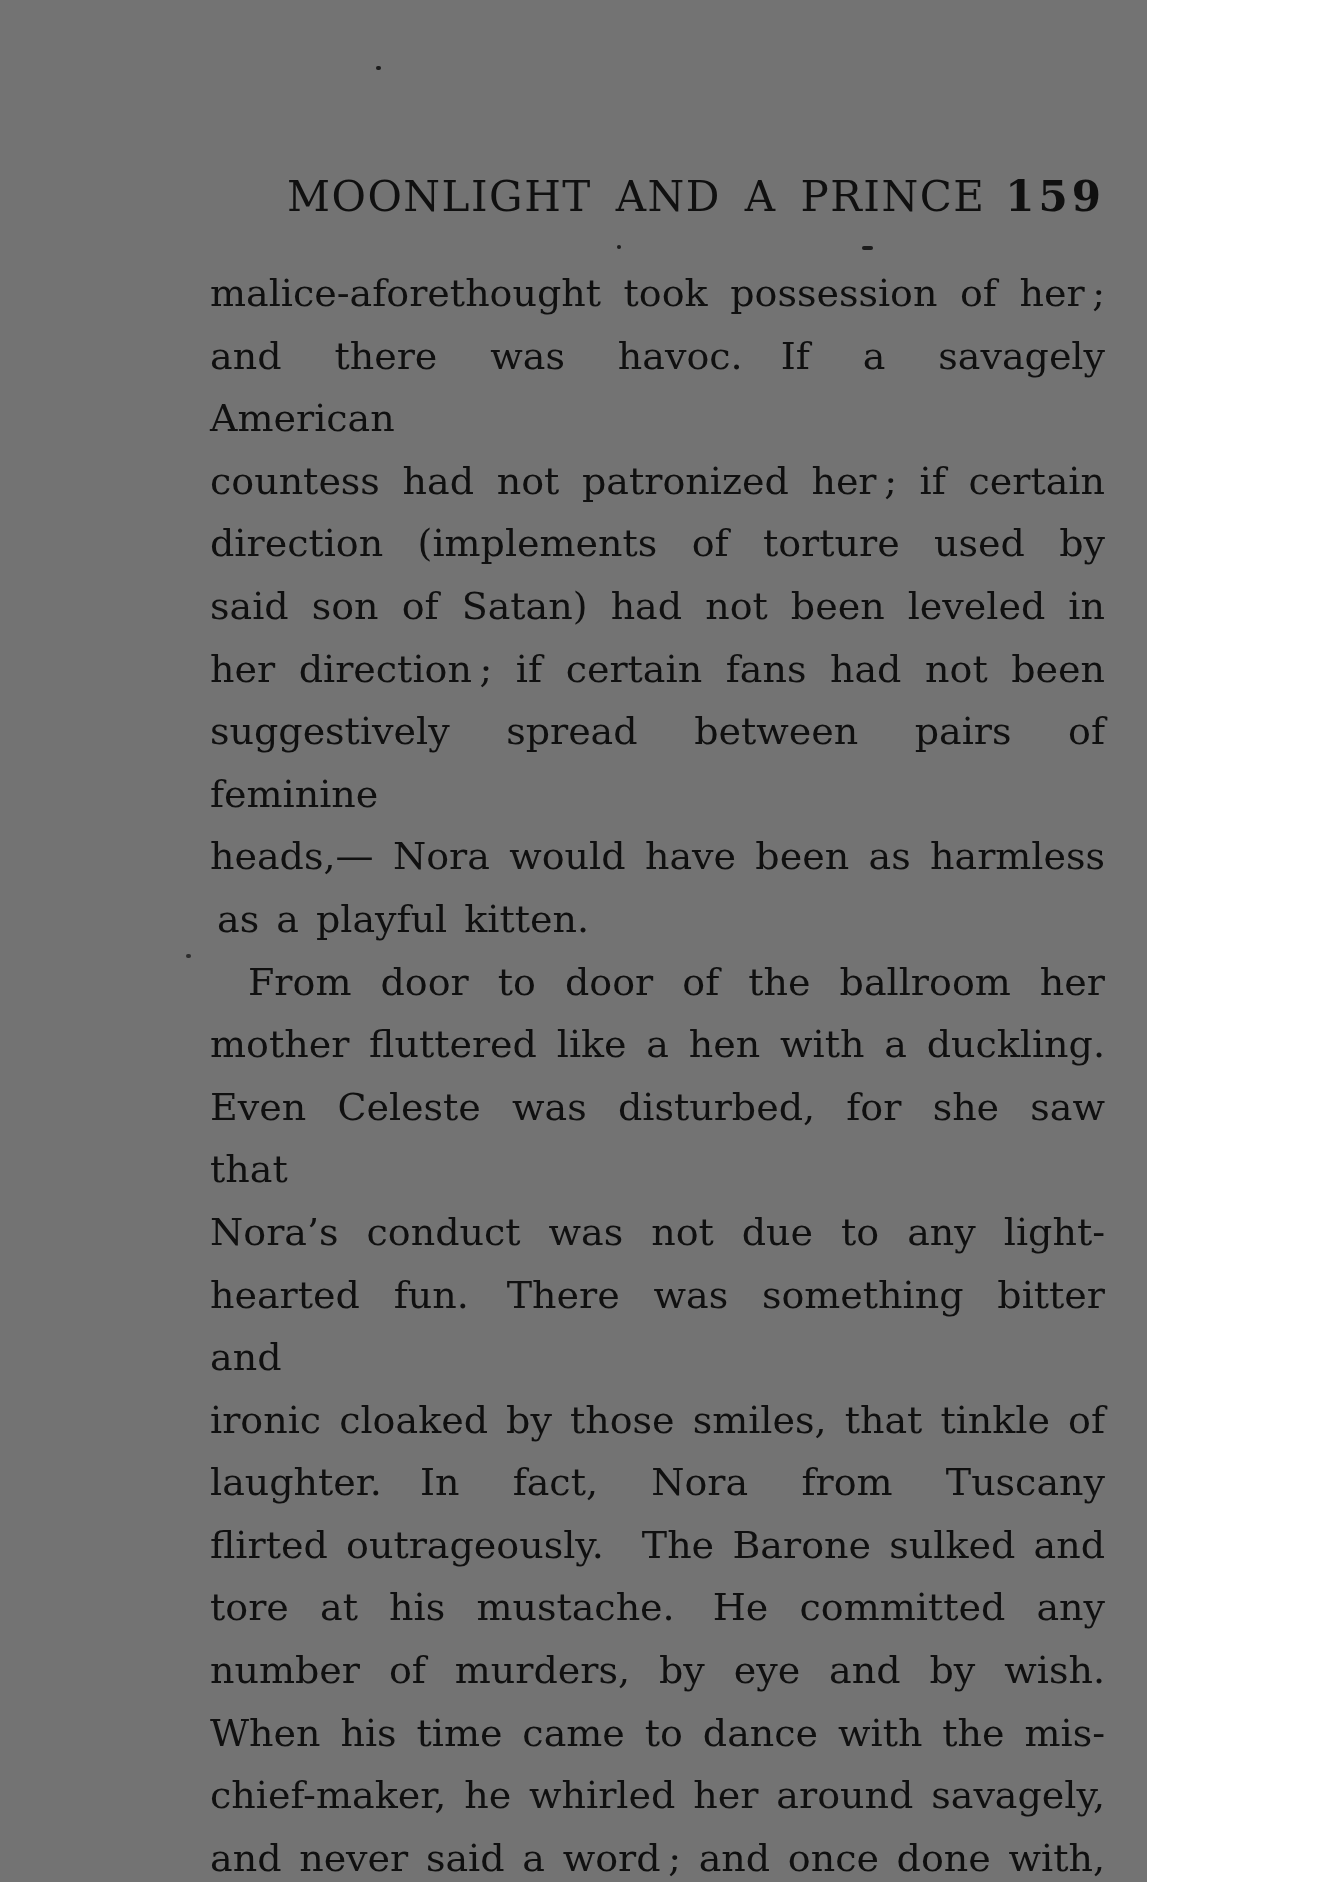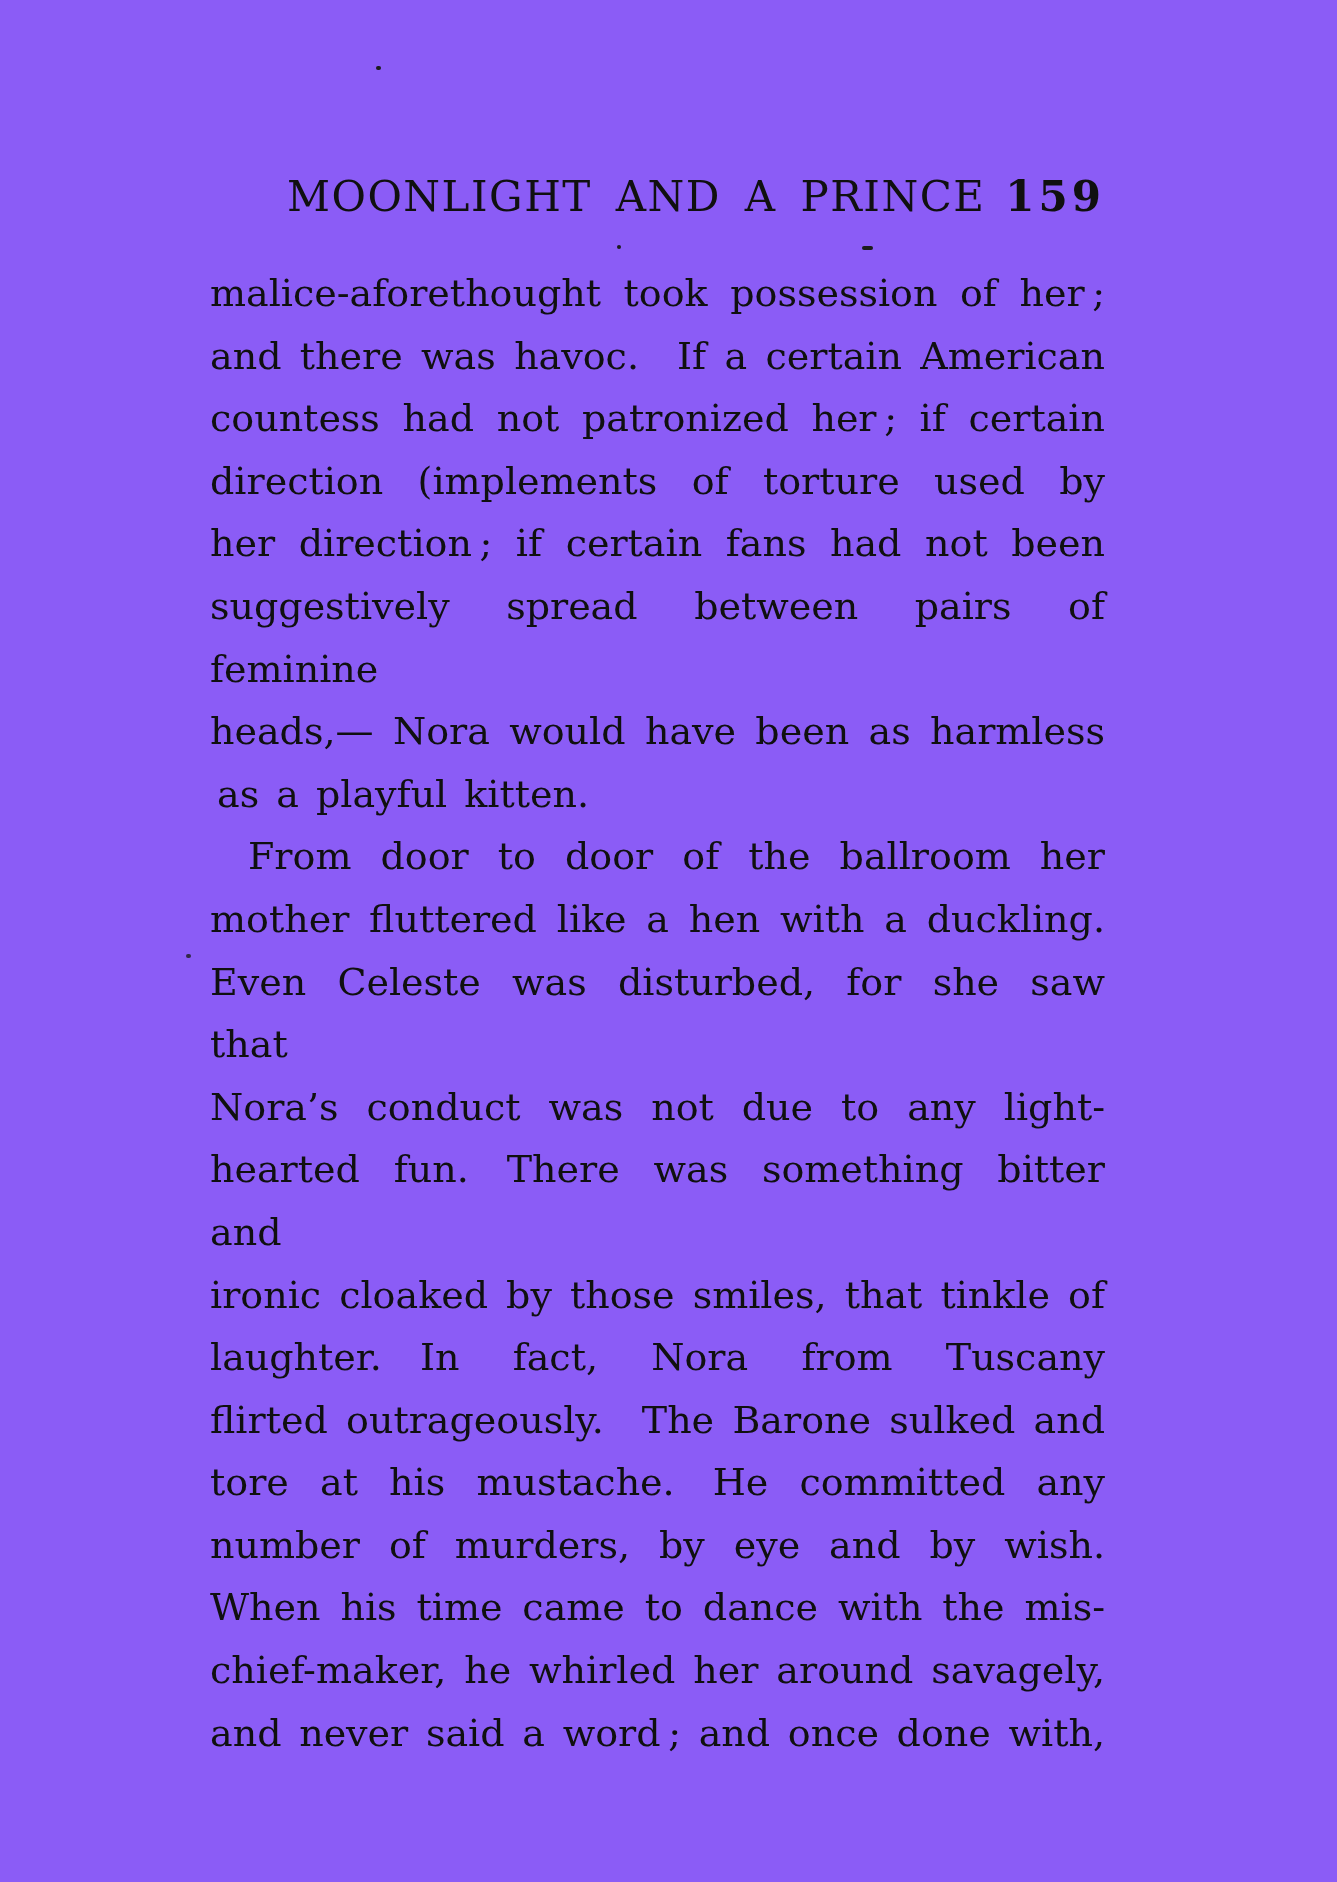--- a/index.html
+++ b/index.html
@@ -8,23 +8,23 @@
   }
   body {
     width: 1337px;
     height: 1882px;
     background: #ffffff;
     font-family: "DejaVu Serif", "Liberation Serif", serif;
     color: #101010;
   }
   .page {
     position: relative;
-    width: 1337px;
+    width: 1147px;
     height: 1882px;
-    background: #8b5cf6;
+    background: #737373;
     overflow: hidden;
   }
   
   .running-head {
     position: absolute;
     top: 172px;
     left: 210px;
     width: 895px;
     display: flex;
     justify-content: space-between;
@@ -79,23 +79,24 @@
 
 <div class="page">
 
   <div class="running-head">
     <span class="head-title">MOONLIGHT AND A PRINCE</span>
     <span class="head-page">159</span>
   </div>
 
   <div class="text-block">
     <div class="line">malice-aforethought took possession of her ;</div>
-    <div class="line">and there was havoc. If a certain American</div>
+    <div class="line">and there was havoc. If a savagely American</div>
     <div class="line">countess had not patronized her ; if certain</div>
     <div class="line">direction (implements of torture used by</div>
+    <div class="line">said son of Satan) had not been leveled in</div>
     <div class="line">her direction ; if certain fans had not been</div>
     <div class="line">suggestively spread between pairs of feminine</div>
     <div class="line">heads,— Nora would have been as harmless</div>
     <div class="line line--flush">as a playful kitten.</div>
 
     <div class="line line--indent">From door to door of the ballroom her</div>
     <div class="line">mother fluttered like a hen with a duckling.</div>
     <div class="line">Even Celeste was disturbed, for she saw that</div>
     <div class="line">Nora’s conduct was not due to any light-</div>
     <div class="line">hearted fun. There was something bitter and</div>

